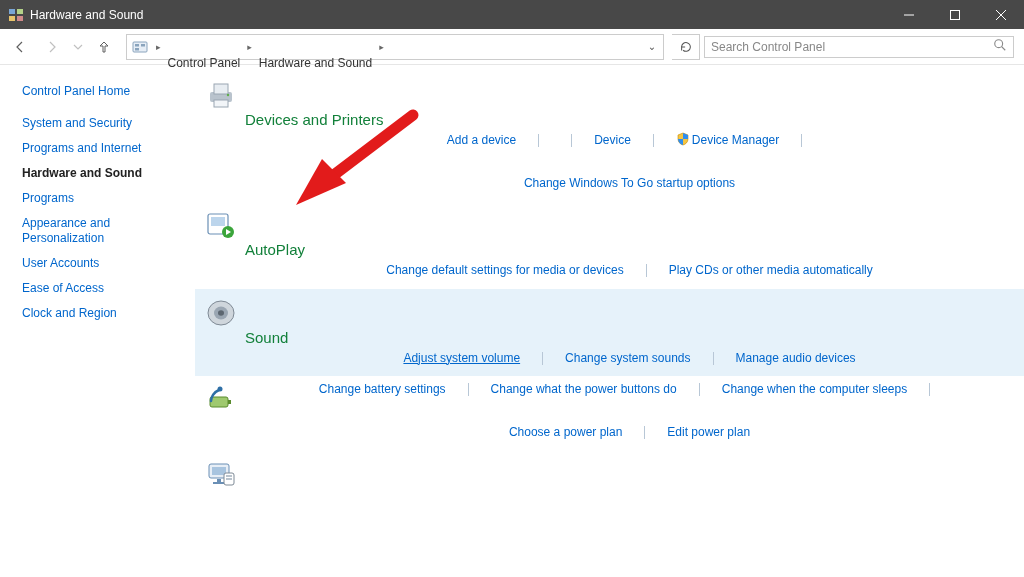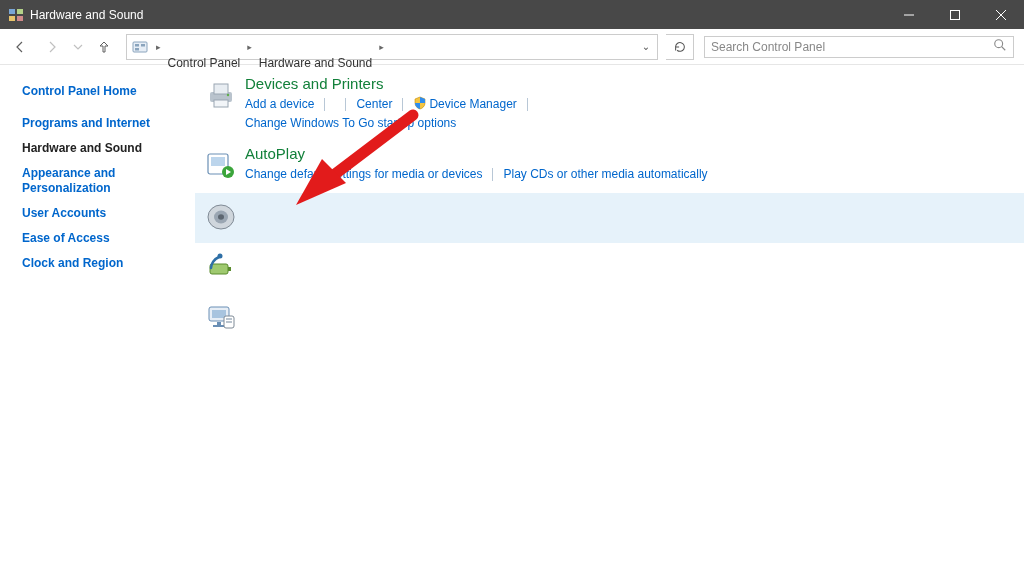--- a/index.html
+++ b/index.html
@@ -72,21 +72,20 @@
   .addr-drop { width: 18px; text-align: center; color: #555; font-size: 10px;}
   .refresh-btn {
     width: 28px; height: 26px; border:1px solid #ccc; border-left:none;
     display:inline-flex;align-items:center;justify-content:center;color:#555;
   }
   .search-box {
     width: 310px; height: 22px;
     border: 1px solid #cccccc;
     display: flex; align-items: center;
     padding: 0 6px;
-    margin-left: 6px;
     color: #888;
   }
   .search-box input {
     border: none; outline: none; flex: 1; font-size: 12px;
     font-family: inherit; color: #333;
   }
   .search-box input::placeholder { color: #888; }
   .search-box .search-icon { color: #888; }
 
   
@@ -98,21 +97,20 @@
     width: 195px;
     padding: 14px 10px 10px 22px;
   }
   .sidebar a {
     display: block;
     color: #0066cc;
     text-decoration: none;
     font-size: 12px;
     padding: 5px 0;
     line-height: 1.25;
-    font-weight: bold;
   }
   .sidebar a.bold {
     color: #222;
     font-weight: 700;
   }
   .sidebar .gap { height: 7px; }
 
   .main {
     flex: 1;
     padding: 6px 0 0 0;
@@ -128,25 +126,27 @@
   .cat-icon {
     width: 36px; height: 36px; flex: 0 0 36px;
     margin-right: 6px; margin-top: 2px;
     display:inline-flex;align-items:center;justify-content:center;
   }
   .cat-body { flex: 1; }
   .cat-title {
     color: #12803a;
     font-size: 15px;
     margin-bottom: 3px;
+    margin-top: 36px;
   }
   .tasks {
     display: flex; flex-wrap: wrap; align-items: center;
-    gap: 0;
+    gap: 12px;
     line-height: 1.6;
+    justify-content: center;
   }
   .task {
     color: #0066cc;
     font-size: 12px;
     text-decoration: none;
     white-space: nowrap;
   }
   .task.underlined { text-decoration: underline; }
   .sep {
     display: inline-block;
@@ -248,22 +248,24 @@
         </svg>
     </span>
   </div>
 </div>
 
 <div class="body">
   <div class="sidebar">
     <a href="#">Control Panel Home</a>
     <div class="gap"></div>
     <div id="sidebar-items">
+        <a href="#">System and Security</a>
         <a href="#">Programs and Internet</a>
         <a href="#" class="bold">Hardware and Sound</a>
+        <a href="#">Programs</a>
         <a href="#">Appearance and Personalization</a>
         <a href="#">User Accounts</a>
         <a href="#">Ease of Access</a>
         <a href="#">Clock and Region</a>
       </div>
   </div>
 
   <div class="main" id="main-panel">
       <div class="cat">
         <span class="cat-icon">
@@ -273,21 +275,21 @@
             <rect x="10" y="22" width="14" height="7" fill="#f2f5f8" stroke="#9aa6b2"></rect>
             <circle cx="24" cy="17" r="1.2" fill="#5fae4a"></circle>
           </svg>
         </span>
         <div class="cat-body">
           <div class="cat-title">Devices and Printers</div>
           <div class="tasks">
             <a href="#" class="task">Add a device</a>
             <span class="sep"></span>
             <span class="sep"></span>
-            <a href="#" class="task">Center</a>
+            <a href="#" class="task">Device</a>
             <span class="sep"></span>
             <a href="#" class="task"><svg class="shield-icon" width="14" height="14" viewBox="0 0 14 14">
                 <path d="M7 1 L12 3 L12 7 C12 10 9.5 12.5 7 13 C4.5 12.5 2 10 2 7 L2 3 Z" fill="#f5c542" stroke="#c48a00" stroke-width="0.6"></path>
                 <path d="M7 1 L12 3 L12 7 L7 7 Z" fill="#2e8df0"></path>
                 <path d="M2 7 L7 7 L7 13 C4.5 12.5 2 10 2 7 Z" fill="#2e8df0"></path>
               </svg>Device Manager</a>
             <span class="sep"></span>
             <div style="flex-basis: 100%; height: 0px;"></div>
             <a href="#" class="task">Change Windows To Go startup options</a>
           </div>
@@ -312,31 +314,53 @@
         </div>
       </div>
       <div class="cat highlight">
         <span class="cat-icon">
           <svg width="34" height="34" viewBox="0 0 34 34">
             <ellipse cx="17" cy="17" rx="13" ry="12" fill="#cfd6dc" stroke="#7f8a95"></ellipse>
             <ellipse cx="17" cy="17" rx="7" ry="6.5" fill="#9aa6b2"></ellipse>
             <ellipse cx="17" cy="17" rx="3" ry="2.8" fill="#5c6670"></ellipse>
           </svg>
         </span>
+        <div class="cat-body">
+          <div class="cat-title">Sound</div>
+          <div class="tasks">
+            <a href="#" class="task underlined">Adjust system volume</a>
+            <span class="sep"></span>
+            <a href="#" class="task">Change system sounds</a>
+            <span class="sep"></span>
+            <a href="#" class="task">Manage audio devices</a>
+          </div>
+        </div>
       </div>
       <div class="cat">
         <span class="cat-icon">
           <svg width="34" height="34" viewBox="0 0 34 34">
             <rect x="6" y="14" width="18" height="10" rx="2" fill="#9fc96f" stroke="#5a8c2e"></rect>
             <rect x="24" y="17" width="3" height="4" fill="#5a8c2e"></rect>
             <path d="M15 7 C10 9 7 14 7 18" fill="none" stroke="#2e6fa6" stroke-width="2.5" stroke-linecap="round"></path>
             <circle cx="16" cy="6" r="2.5" fill="#2e6fa6"></circle>
           </svg>
         </span>
         <div class="cat-body">
+          <div class="tasks">
+            <a href="#" class="task">Change battery settings</a>
+            <span class="sep"></span>
+            <a href="#" class="task">Change what the power buttons do</a>
+            <span class="sep"></span>
+            <a href="#" class="task">Change when the computer sleeps</a>
+            <span class="sep"></span>
+            <div style="flex-basis: 100%; height: 0px;"></div>
+            <a href="#" class="task">Choose a power plan</a>
+            <span class="sep"></span>
+            <a href="#" class="task">Edit power plan</a>
+          </div>
         </div>
       </div>
       <div class="cat">
         <span class="cat-icon">
           <svg width="34" height="34" viewBox="0 0 34 34">
             <rect x="5" y="7" width="20" height="14" rx="2" fill="#e7eef6" stroke="#6a8fb5"></rect>
             <rect x="8" y="10" width="14" height="8" fill="#a8c4df"></rect>
             <rect x="13" y="22" width="4" height="3" fill="#6a8fb5"></rect>
             <rect x="9" y="25" width="12" height="2" fill="#6a8fb5"></rect>
             <rect x="20" y="16" width="10" height="12" rx="2" fill="#fff" stroke="#7e8a96"></rect>

